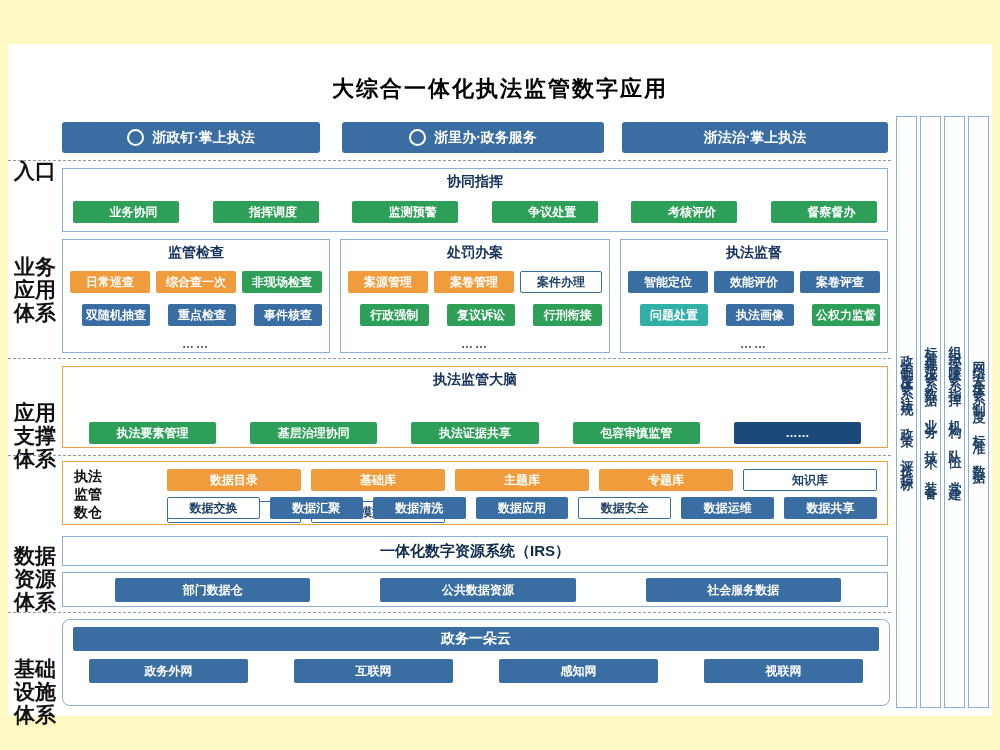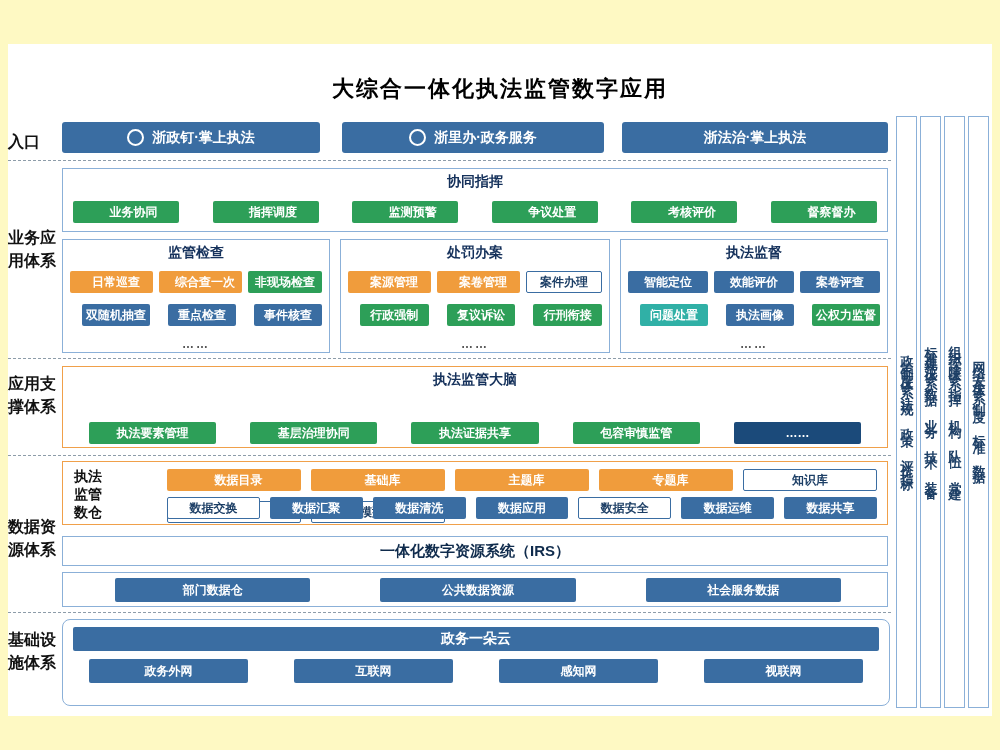--- a/index.html
+++ b/index.html
@@ -8,37 +8,37 @@
     position:relative; width:1000px; height:750px;
     background:#fef9c3; overflow:hidden;
     font-family:"Liberation Sans","DejaVu Sans",sans-serif;
   }
   .sheet { position:absolute; left:8px; top:44px; width:984px; height:672px; background:#fff; }
   .title {
     position:absolute; left:0; top:74px; width:1000px; text-align:center;
     font-size:22px; font-weight:bold; color:#000; letter-spacing:2px;
   }
   .side-label {
-    position:absolute; left:8px; width:48px; text-align:left;
-    font-weight:bold; font-size:16px; color:#111; line-height:23px;
+    position:absolute; left:8px; width:48px; text-align:right;
+    font-weight:bold; font-size:21px; color:#111; line-height:23px;margin-top:29px;
   }
   .dash { position:absolute; left:8px; width:883px; height:0; border-top:1px dashed #8d9ca9; }
 
   .box { position:absolute; background:#fff; border:1px solid #8bb0d8; }
   .box.accent { border-color:#f0a04a; }
   .box-title { position:absolute; left:0; right:0; top:4px; text-align:center; font-weight:bold; font-size:14px; color:#15315b; }
 
   .btn {
     display:flex; align-items:center; justify-content:center;
     color:#fff; font-weight:bold; font-size:12px; height:22px;
     border-radius:2px; white-space:nowrap; cursor:pointer;
   }
   .btn.blue   { background:#3a6da2; }
   .btn.green  { background:#2d9f58; }
-  .btn.orange { background:#f09c3c;padding-left:9px; }
+  .btn.orange { background:#f09c3c; }
   .btn.teal   { background:#30b0a6; }
   .btn.navy   { background:#1b4a7a; }
   .btn.outline{ background:#fff; border:1px solid #3a6da2; color:#1d3f66; }
 
   .flex-row { position:absolute; display:flex; }
   .grid-row { position:absolute; display:grid; }
 
   .entry-btn { position:absolute; top:122px; height:31px; font-size:14px; gap:8px; border-radius:3px; }
   .ring { width:17px; height:17px; border:2px solid #fff; border-radius:50%; display:inline-block; flex:0 0 auto; }
 

